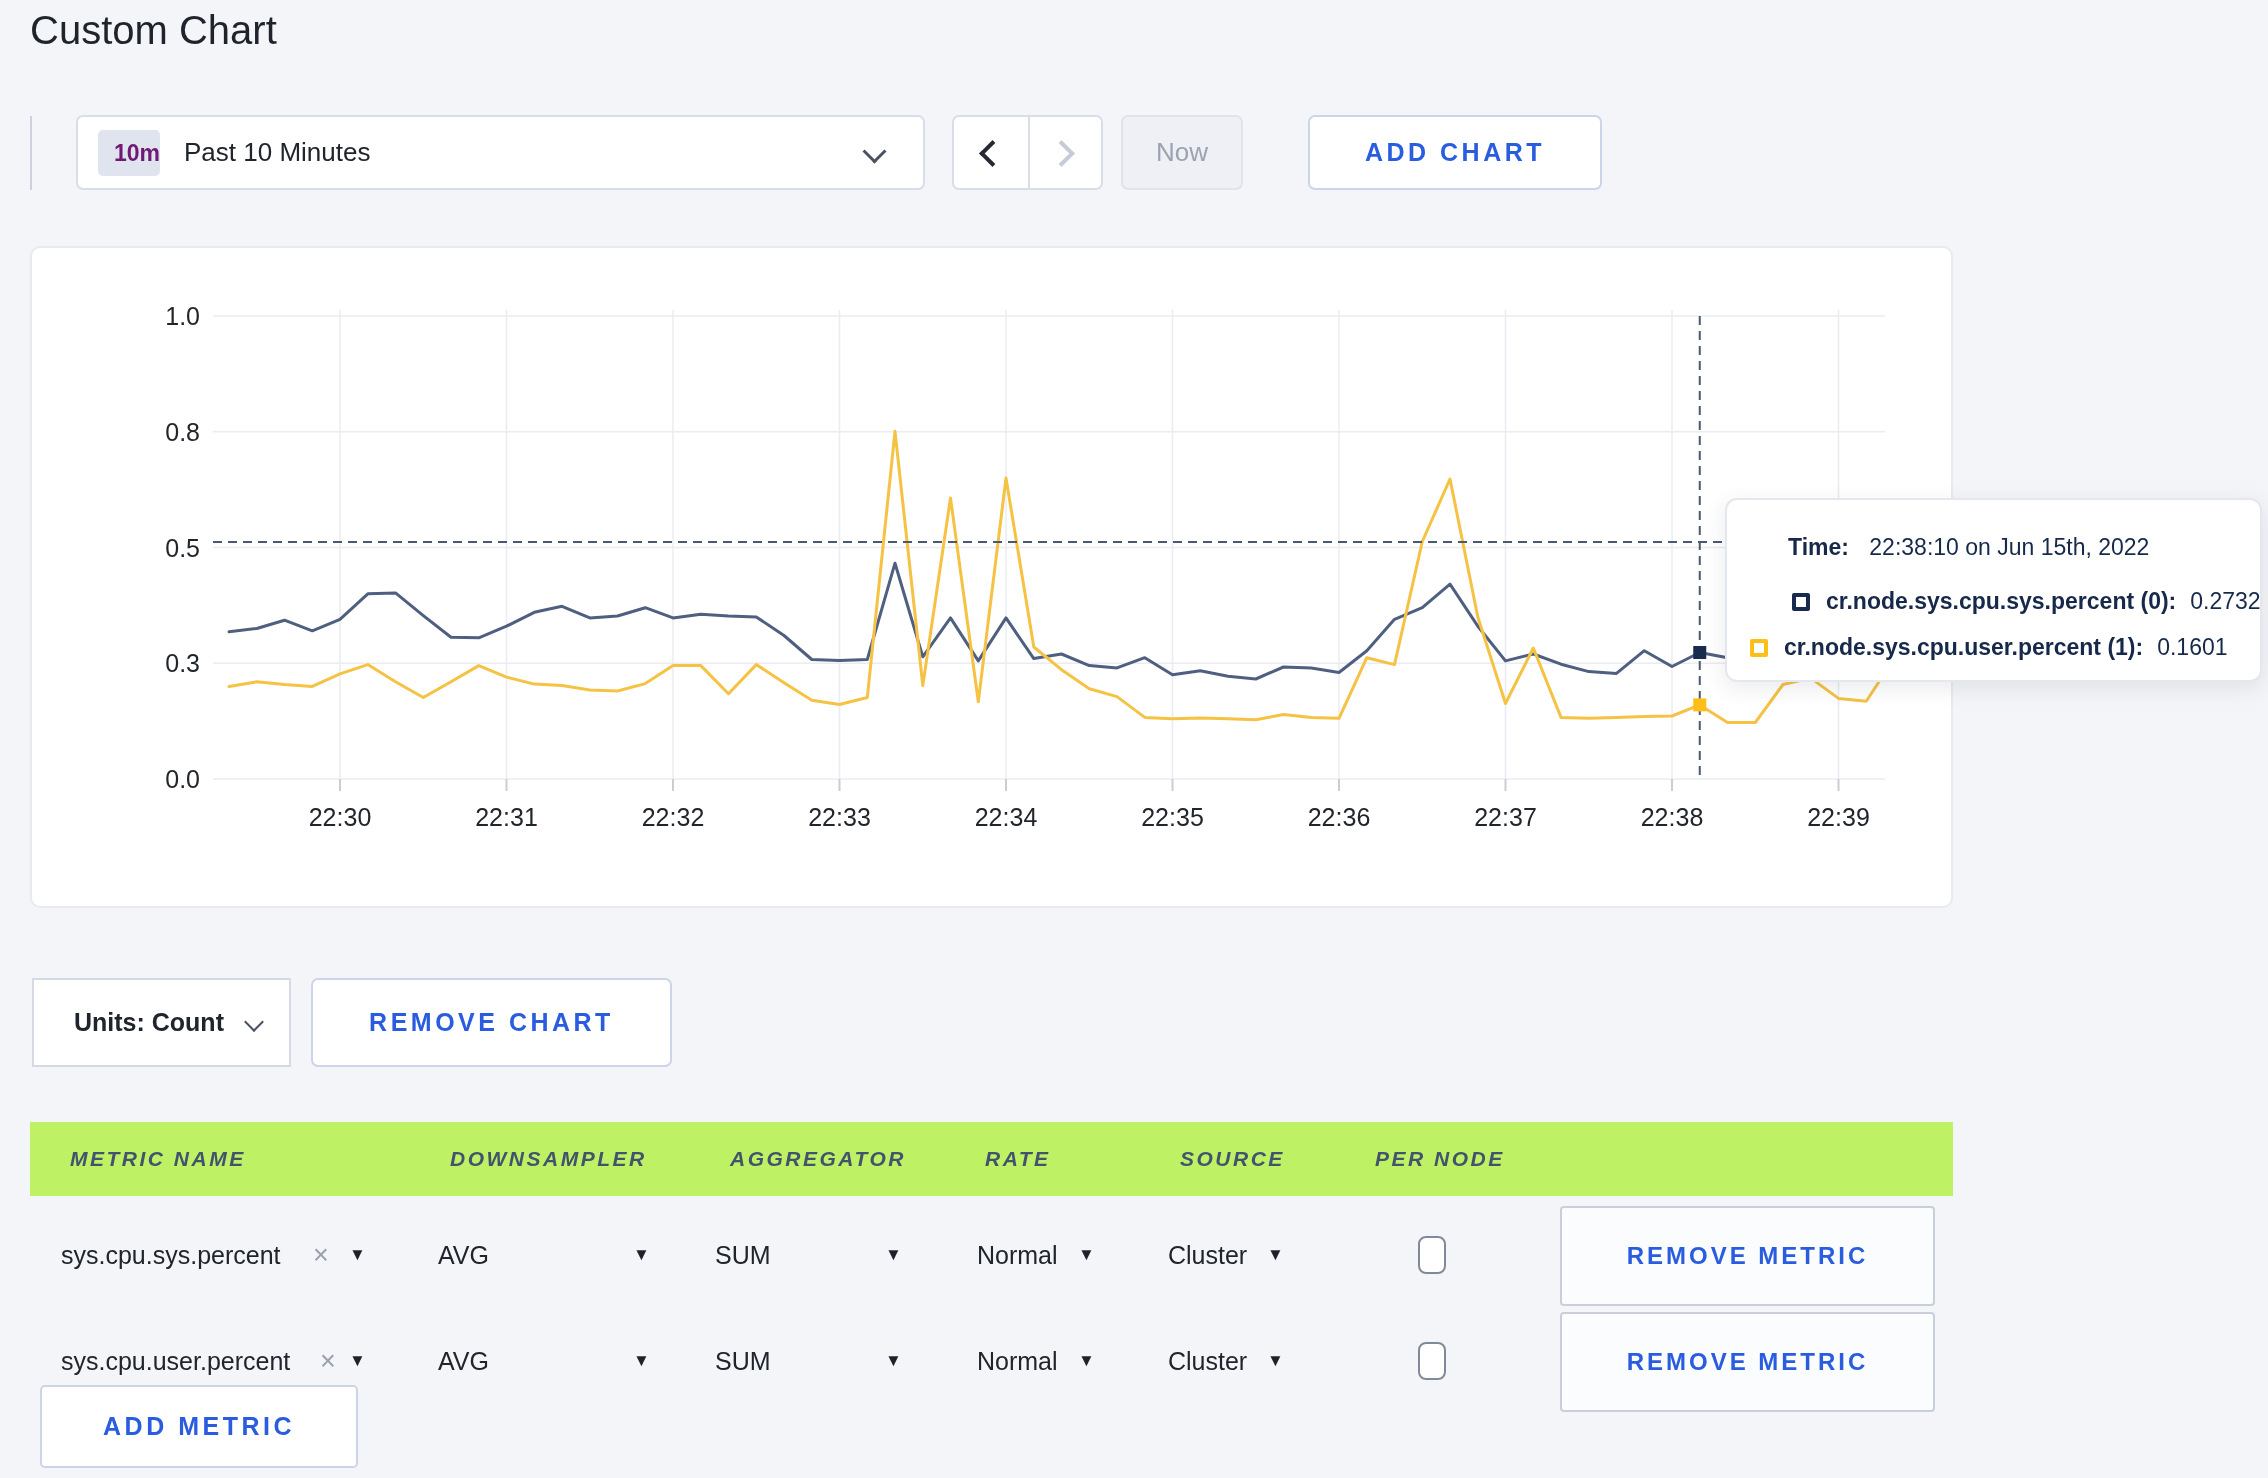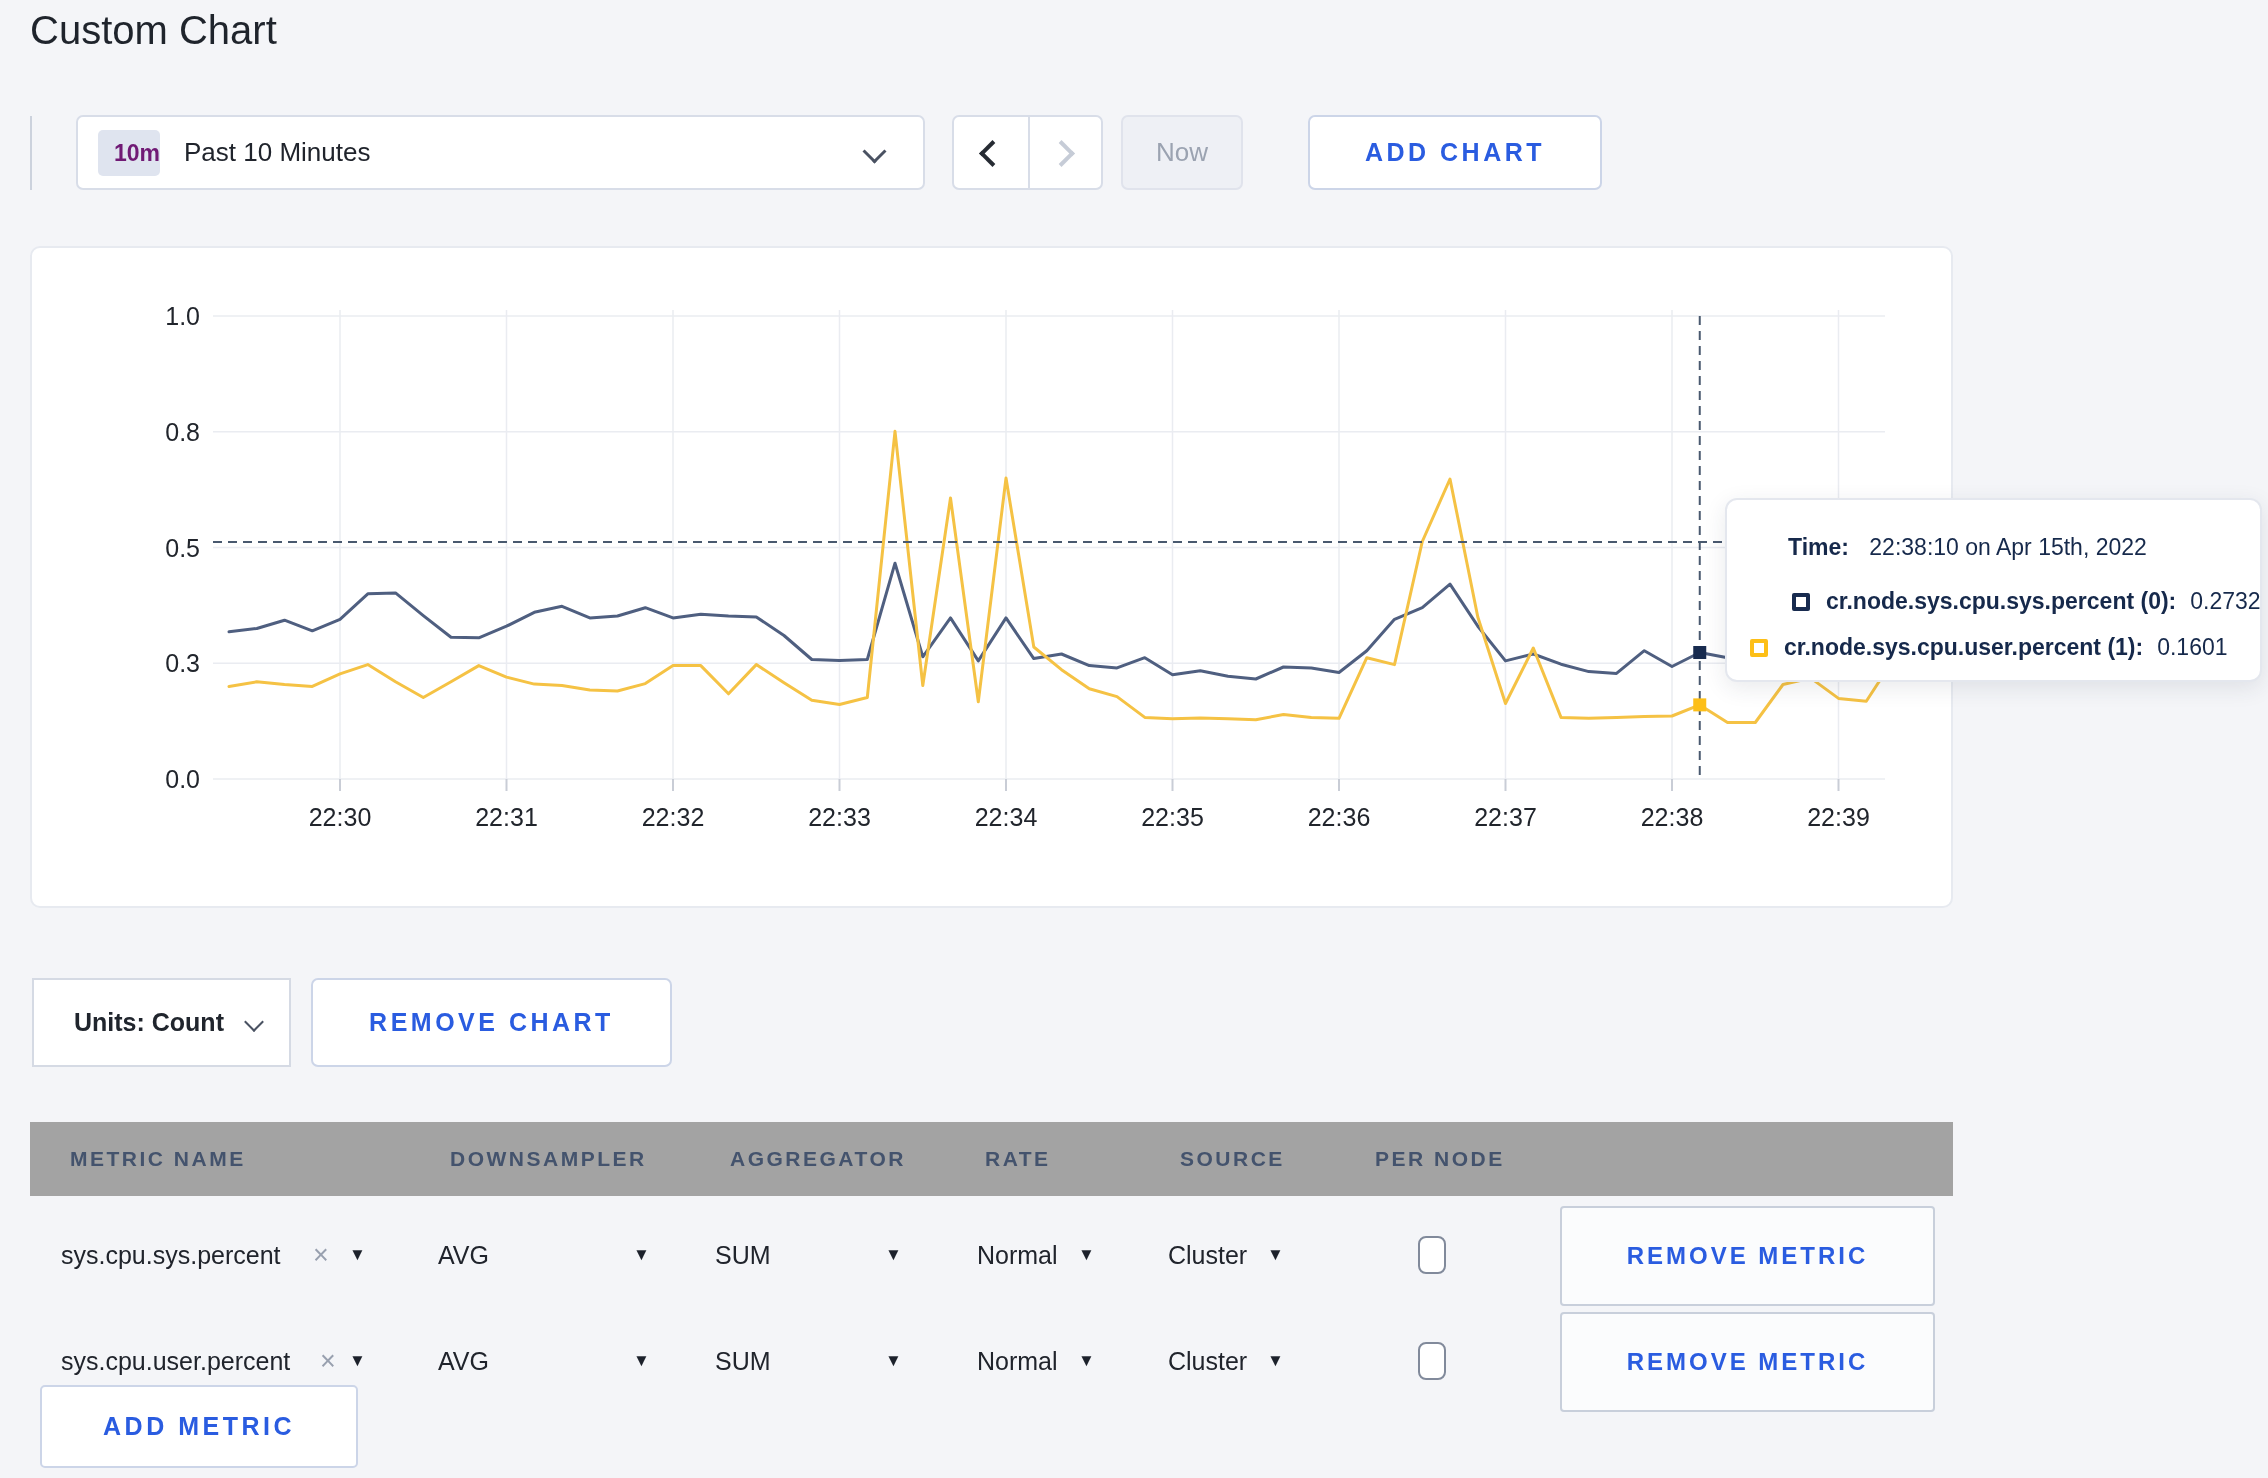--- a/index.html
+++ b/index.html
@@ -47,21 +47,21 @@
   .tt-s1{top:132px;left:23px;}
   .tt-bold{font-weight:bold;}
   .tt-val{margin-left:14px;font-weight:normal;}
   .swatch{display:inline-block;width:18px;height:18px;border-radius:2px;background:#fff;vertical-align:-2px;margin-right:16px;box-sizing:border-box;}
   
   .units-btn{left:32px;top:978px;width:259px;height:89px;background:#fff;border:2px solid #d5dae4;border-radius:0;box-sizing:border-box;cursor:pointer;}
   .units-label{position:absolute;left:40px;top:0;font-size:25px;font-weight:bold;color:#20252d;line-height:85px;}
   .units-chev{position:absolute;right:28px;top:35px;width:12px;height:12px;border-width:2.5px;}
   .remove-chart-btn{left:311px;top:978px;width:361px;height:89px;font-size:25px;line-height:85px;}
   
-  .thead{left:30px;top:1122px;width:1923px;height:74px;background:#a3a3a3;}
+  .thead{left:30px;top:1122px;width:1923px;height:74px;background:#bef264;font-style:italic;}
   .th{position:absolute;top:0;line-height:74px;font-size:21px;font-weight:bold;letter-spacing:2.5px;color:#44536d;white-space:nowrap;}
   .mrow{left:30px;width:1923px;height:110px;}
   .cell{position:absolute;top:0;line-height:110px;font-size:25px;color:#20242c;white-space:nowrap;cursor:pointer;}
   .xmark{color:#98a0af;font-size:27px;}
   .caret{font-size:17px;color:#1c212b;}
   .pn-checkbox{position:absolute;left:1388px;top:36px;width:28px;height:38px;background:#fff;border:2.5px solid #818a9b;border-radius:8px;box-sizing:border-box;cursor:pointer;}
   .remove-metric-btn{position:absolute;left:1530px;top:6px;width:375px;height:100px;background:#fbfcfd;border:2px solid #c8cfdb;border-radius:4px;box-sizing:border-box;
     color:#2a5ce0;font-weight:bold;letter-spacing:3px;font-size:24px;text-align:center;line-height:96px;cursor:pointer;}
   .add-metric-btn{left:40px;top:1385px;width:318px;height:83px;font-size:25px;line-height:79px;border-radius:5px;}
 </style>
@@ -142,21 +142,21 @@
     <polyline points="199.0,440.4 226.8,435.8 254.5,438.5 282.3,440.4 310.0,427.9 337.8,418.6 365.5,435.8 393.3,451.5 421.0,435.8 448.8,419.6 476.5,431.1 504.3,438.1 532.0,439.5 559.8,444.1 587.5,445.0 615.3,437.6 643.0,419.6 670.8,419.6 698.5,447.8 726.3,418.6 754.0,436.7 781.8,454.3 809.5,458.5 837.3,451.5 865.0,185.3 892.8,439.5 920.5,252.0 948.3,455.7 976.0,232.1 1003.8,401.0 1031.5,423.7 1059.3,442.7 1087.0,450.6 1114.8,471.4 1142.5,472.8 1170.3,471.9 1198.0,472.8 1225.8,473.7 1253.5,468.6 1281.3,471.4 1309.0,472.3 1336.8,411.7 1364.5,418.6 1392.3,295.5 1420.0,233.0 1447.8,371.0 1475.5,457.5 1503.3,402.0 1531.0,471.4 1558.8,472.3 1586.5,471.4 1614.3,470.5 1642.0,470.0 1669.8,458.9 1697.5,476.5 1725.3,476.5 1753.0,438.5 1780.8,432.1 1808.5,452.4 1836.3,455.2 1864.0,412.6" fill="none" stroke="#f5c244" stroke-width="3" stroke-linejoin="round" stroke-linecap="round" clip-path="url(#pc)"></polyline>
     <line x1="183" y1="295.94399999999996" x2="1855" y2="295.94399999999996" class="cross"></line>
     <line x1="1669.75" y1="70" x2="1669.75" y2="533" class="cross"></line>
     <rect x="1663.25" y="400.0084" width="13" height="13" fill="#182b4f"></rect>
     <rect x="1663.25" y="452.3737" width="13" height="13" fill="#fdbf17"></rect>
   </svg>
 
 <div class="abs tooltip">
   <div class="tt-row tt-time">
     <span class="tt-bold">Time:</span>
-    <span class="tt-val">22:38:10 on Apr 15th, 2022</span>
+    <span class="tt-val">22:38:10 on Jun 15th, 2022</span>
   </div>
   <div class="tt-row tt-s0">
     <span class="swatch" style="border:4px solid #182b4f;"></span><span class="tt-bold">cr.node.sys.cpu.sys.percent (0):</span><span class="tt-val">0.2732</span>
   </div>
   <div class="tt-row tt-s1">
     <span class="swatch" style="border:4px solid #fdbf17;"></span><span class="tt-bold">cr.node.sys.cpu.user.percent (1):</span><span class="tt-val">0.1601</span>
   </div>
 </div>
 
 <div class="abs units-btn">

